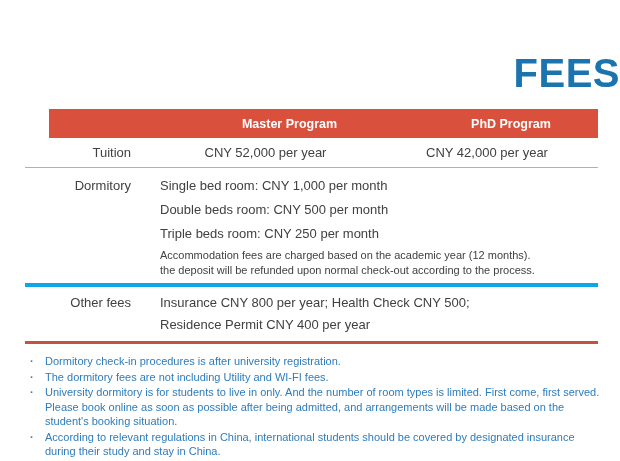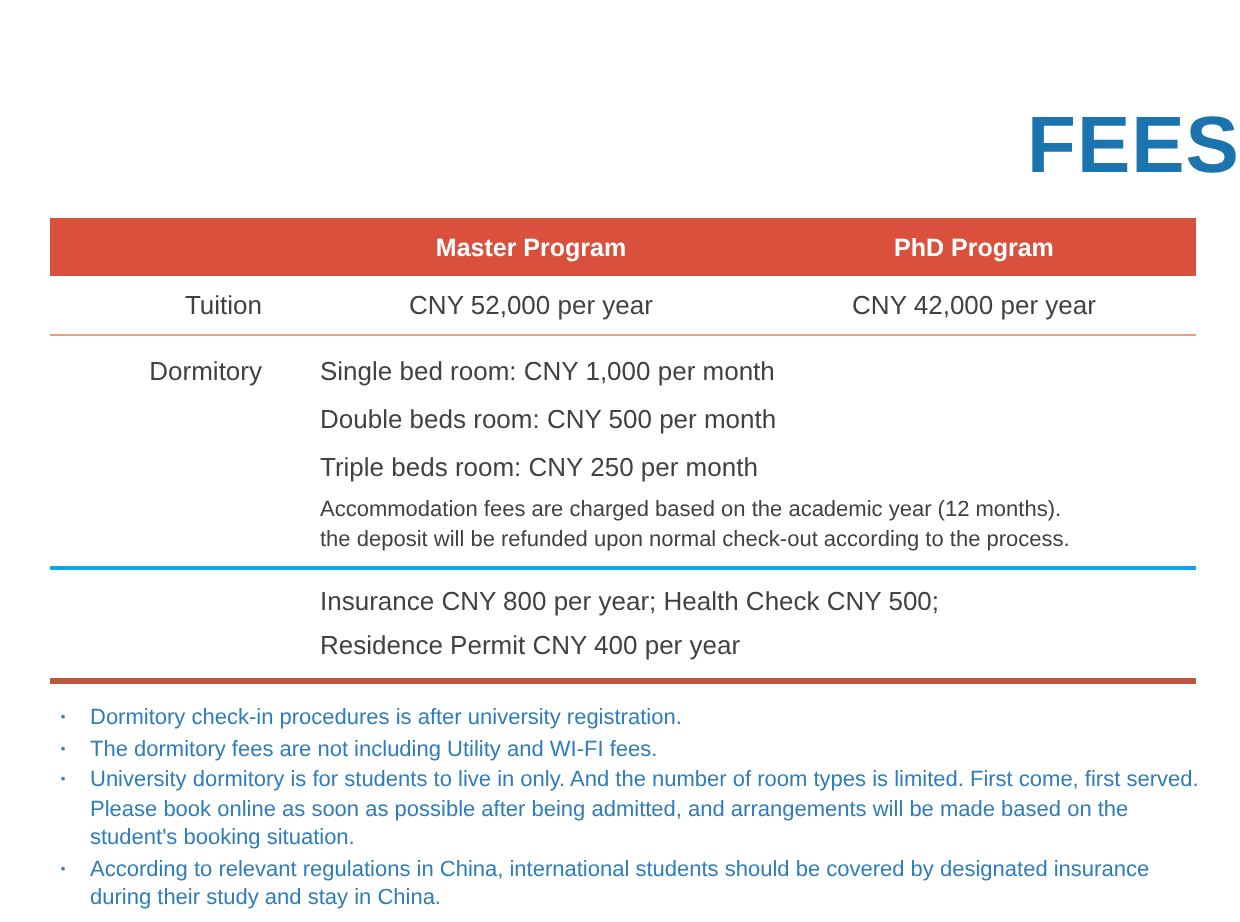--- a/index.html
+++ b/index.html
@@ -13,30 +13,30 @@
     font-weight:800;color:#1C74AE;letter-spacing:0.5px;margin-top:27px;
   }
   .fees-table{
     width:573px;margin:16px auto 0 25px;
   }
   .row{
     display:grid;grid-template-columns:130px 235px 208px;
   }
   .header-row{
     background:#D9503C;height:29px;align-items:center;
-    color:#ffffff;font-weight:bold;font-size:12.5px;
+    color:#ffffff;font-weight:bold;font-size:12.5px;margin-left:24px;
   }
   .tuition-row{
     height:29px;align-items:center;font-size:13px;
     border-bottom:1px solid #EE9B85;
   }
   .cell-center{text-align:center;padding-right:14px;}
   .label-cell{text-align:right;padding-right:24px;font-size:13px;}
   .dorm-row{
-    padding:6px 0 5px 0;border-bottom:2px solid #0ea5e9;
+    padding:6px 0 5px 0;border-bottom:4px solid #0ea5e9;
   }
   .dorm-label{padding-top:4px;}
   .span-cell{grid-column:2 / 4;padding-left:5px;}
   .dorm-line{font-size:13px;line-height:24px;}
   .dorm-note{font-size:11px;line-height:15px;margin-top:2px;color:#414042;}
   .other-row{
     padding:5px 0 5px 0;border-bottom:3px solid #C0543E;
   }
   .other-label{padding-top:3px;}
   .other-line{font-size:13px;line-height:22px;}
@@ -77,20 +77,21 @@
       <div class="dorm-line">Double beds room: CNY 500 per month</div>
       <div class="dorm-line">Triple beds room: CNY 250 per month</div>
       <div class="dorm-note">
         <div>Accommodation fees are charged based on the academic year (12 months).</div>
         <div>the deposit will be refunded upon normal check-out according to the process.</div>
       </div>
     </div>
   </div>
 
   <div class="row other-row">
+    <div class="label-cell other-label">Other fees</div>
     <div class="span-cell">
       <div class="other-line">Insurance CNY 800 per year; Health Check CNY 500;</div>
       <div class="other-line">Residence Permit CNY 400 per year</div>
     </div>
   </div>
 
 </div>
 
 <div class="notes">
   <div class="note-item">

